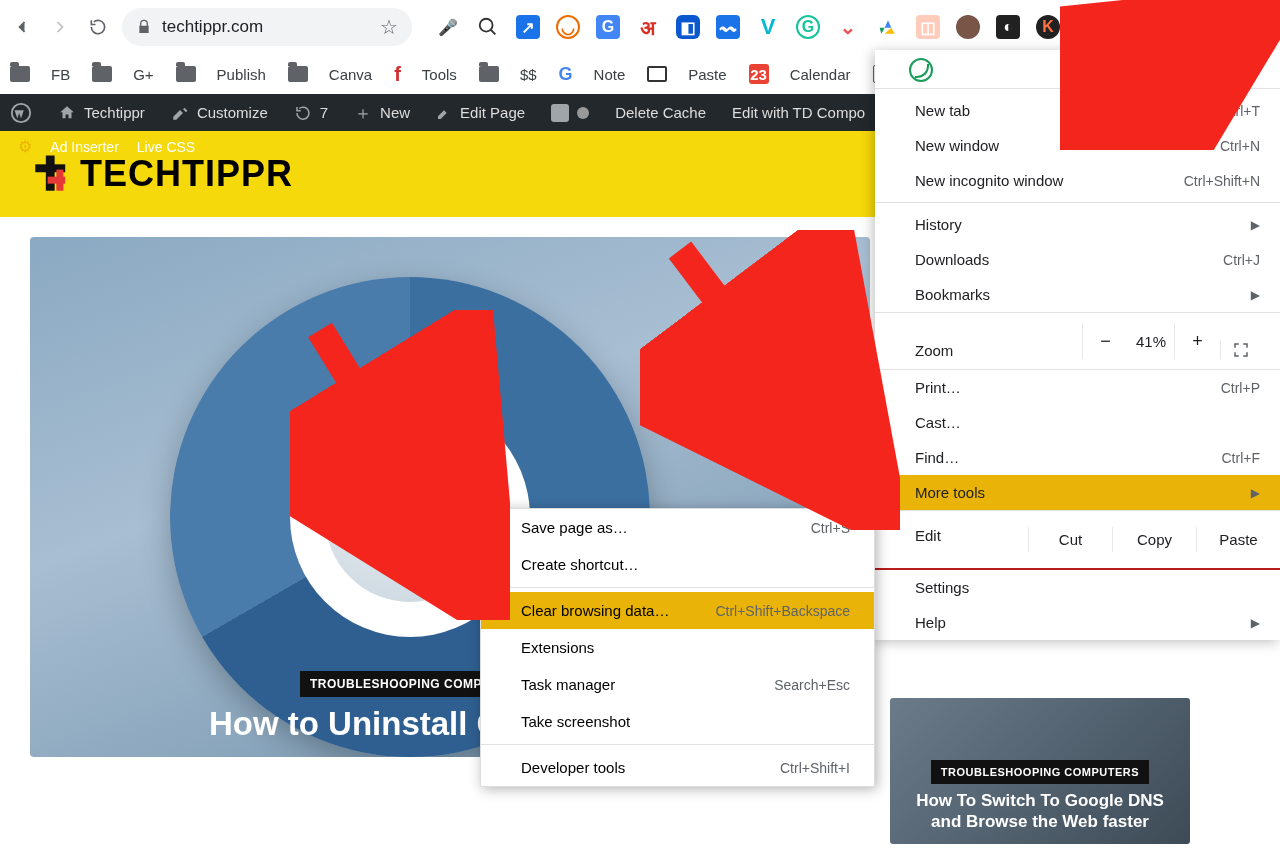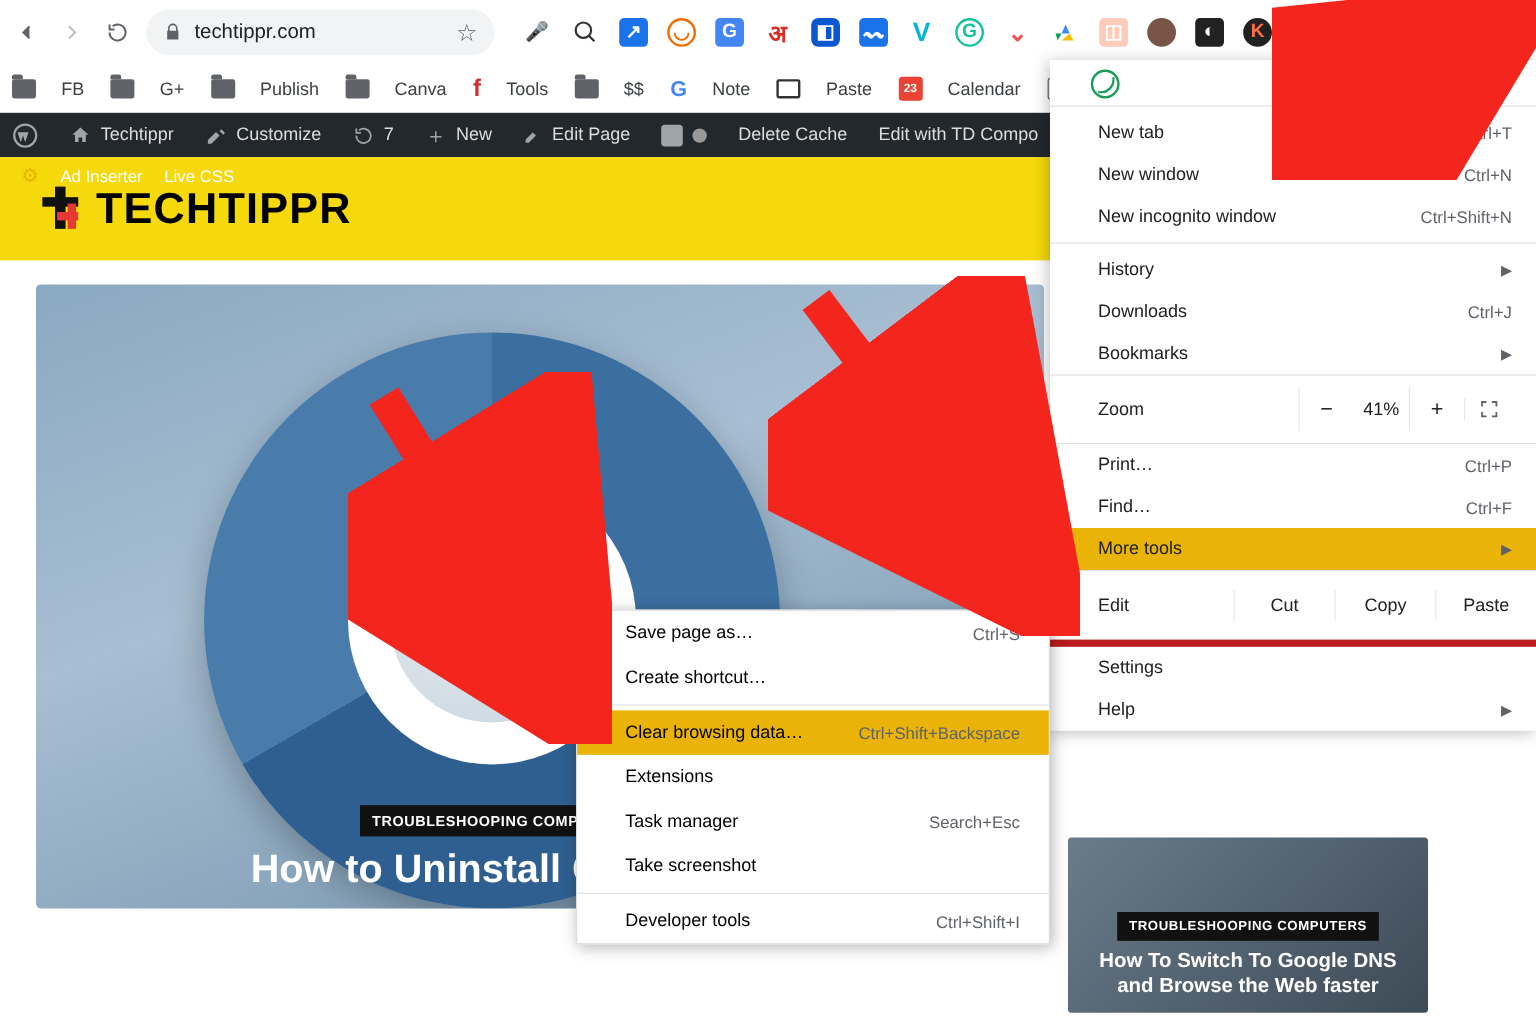--- a/index.html
+++ b/index.html
@@ -16,21 +16,21 @@
   .ext-row { display:flex; align-items:center; gap:16px; margin-left:14px; }
   .ext-ic { width:24px; height:24px; border-radius:4px; display:flex; align-items:center; justify-content:center; font-size:16px; color:#fff; font-weight:bold; }
   .dots { width:28px; height:28px; display:flex; align-items:center; justify-content:center; color:#5f6368; margin-left:auto; border-radius:50%; background:#f1f3f4; }
 
   
   .bm-bar { height:40px; display:flex; align-items:center; padding:0 10px; gap:22px; font-size:15px; color:#3c4043; }
   .bm { display:flex; align-items:center; gap:21px; }
   .folder-ic { width:20px; height:16px; background:#5f6368; border-radius:2px; position:relative; }
   .folder-ic::before { content:""; position:absolute; top:-4px; left:0; width:9px; height:4px; background:#5f6368; border-radius:2px 2px 0 0; }
   .page-ic { width:15px; height:18px; border:1.5px solid #5f6368; border-radius:2px; position:relative; }
-  .cal-ic { width:20px; height:20px; background:#ea4335; color:#fff; font-size:10px; font-weight:bold; display:flex; align-items:center; justify-content:center; border-radius:3px; }
+  .cal-ic { width:20px; height:20px; background:#ea4335; color:#fff; font-size:15px; font-weight:bold; display:flex; align-items:center; justify-content:center; border-radius:3px; }
 
   
   .wp-bar { height:37px; background:#23282d; display:flex; align-items:center; color:#ddd; font-size:15px; padding:0 10px; gap:26px; }
   .wp-item { display:flex; align-items:center; gap:8px; }
 
   
   .site-hdr { height:86px; background:#f5d90a; display:flex; align-items:center; padding:0 30px; }
   .logo { font-size:36px; font-weight:900; letter-spacing:1px; display:flex; align-items:center; gap:6px; }
   .nav-menu { margin-left:auto; display:flex; gap:36px; font-size:26px; font-weight:900; }
   .nav-menu span { display:flex; align-items:center; gap:6px; }
@@ -54,25 +54,25 @@
 
   
   .menu { position:absolute; right:0; top:50px; width:405px; background:#fff; box-shadow:-2px 2px 12px rgba(0,0,0,.25); font-size:15px; color:#202124; z-index:100; padding-top:6px; }
   .menu-ext-ic { width:24px; height:24px; border:2px solid #1a9c5a; border-radius:50%; margin:2px 0 6px 34px; position:relative; }
   .menu-ext-ic::after { content:""; position:absolute; left:4px; top:4px; width:12px; height:12px; border:2px solid #1a9c5a; border-top:none; border-left:none; border-radius:0 0 12px 0; transform:rotate(0deg); }
   .mi { display:flex; align-items:center; padding:9px 20px 9px 40px; justify-content:space-between; }
   .mi:hover, .mi.hovered { background:#eab308; }
   .mi .lbl { }
   .mi .sc { color:#5f6368; font-size:14px; }
   .sep { height:1px; background:#e0e0e0; margin:4px 0; }
-  .zoom-row { display:flex; align-items:center; padding:10px 20px 10px 40px; border-top:1px solid #e0e0e0; border-bottom:1px solid #e0e0e0; }
+  .zoom-row { display:flex; align-items:flex-end; padding:10px 20px 10px 40px; border-top:1px solid #e0e0e0; border-bottom:1px solid #e0e0e0; }
   .zoom-row .zl { flex:1; }
   .zoom-btn { width:46px; height:36px; display:flex; align-items:center; justify-content:center; border-left:1px solid #e8e8e8; font-size:18px; }
   .fs-ic { width:40px; display:flex; align-items:center; justify-content:center; border-left:1px solid #e8e8e8; color:#5f6368; }
-  .edit-row { display:flex; align-items:center; padding:16px 0 16px 40px; border-top:1px solid #e0e0e0; border-bottom:6px solid #b91c1c; }
+  .edit-row { display:flex; padding:16px 0 16px 40px; border-top:1px solid #e0e0e0; border-bottom:2px solid #b91c1c; }
   .edit-row .el { flex:1; }
   .edit-row .eb { width:84px; text-align:center; border-left:1px solid #e8e8e8; padding:4px 0; }
   .arrow-r { font-size:12px; color:#5f6368; }
 
   
   .submenu { position:absolute; left:480px; top:508px; width:395px; background:#fff; box-shadow:2px 2px 12px rgba(0,0,0,.3); font-size:15px; z-index:110; border:1px solid #ddd; }
   .submenu .mi { padding:10px 24px 10px 40px;align-items:center; }
 
   
   .arrow-ann { position:absolute; z-index:200; }
@@ -318,20 +318,23 @@
       <svg width="18" height="18" viewBox="0 0 24 24">
           <path fill="none" stroke="#5f6368" stroke-width="2" d="M4 9V4h5M20 9V4h-5M4 15v5h5M20 15v5h-5"></path>
         </svg>
     </span>
   </div>
   <div class="mi">
       <span class="lbl">Print…</span>
       <span class="sc">Ctrl+P</span>
     </div>
   <div class="mi">
+      <span class="lbl">Cast…</span>
+    </div>
+  <div class="mi">
       <span class="lbl">Find…</span>
       <span class="sc">Ctrl+F</span>
     </div>
   <div class="mi hovered">
       <span class="lbl">More tools</span>
       <span class="arrow-r">▶</span>
     </div>
   <div class="edit-row">
     <span class="el">Edit</span>
     <span class="eb">Cut</span>

